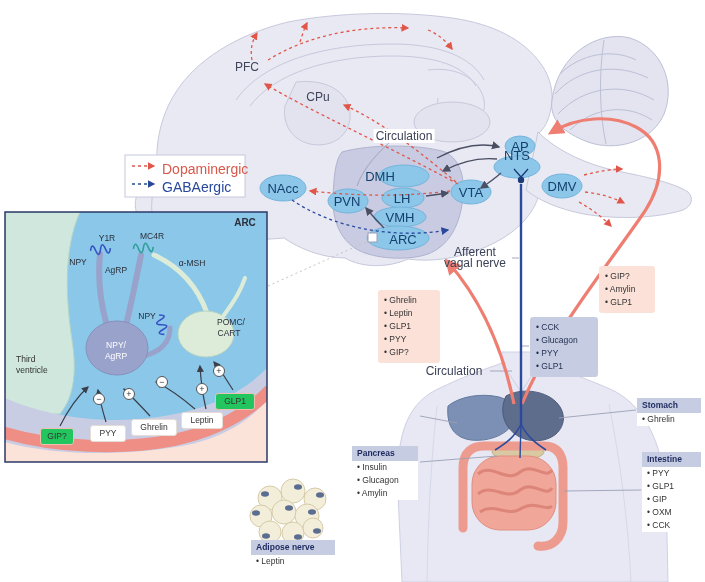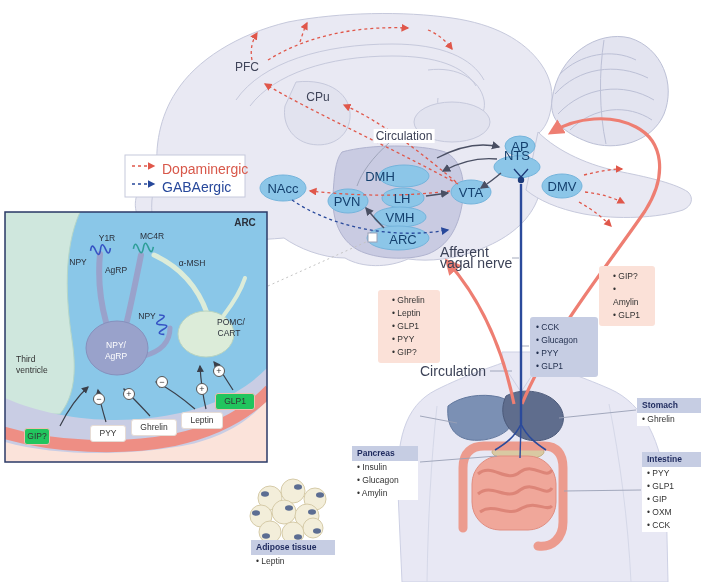--- a/index.html
+++ b/index.html
@@ -7,25 +7,25 @@
 .canvas{position:relative;width:705px;height:582px;background:#fff;overflow:hidden}
 svg.art{position:absolute;left:0;top:0}
 .c{position:absolute;transform:translate(-50%,-50%);white-space:nowrap;font-size:9px;color:#3c4257}
 .plain{font-size:12px;color:#3f4459}
 .nuc{color:#14406e;font-size:13px}
 .white{color:#fff}
 .dk{color:#2a2f3a}
 .sm{font-size:8.5px}
 .bold{font-weight:bold}
 .tl{position:absolute;white-space:nowrap;font-size:8.5px;color:#333}
-.tr{position:absolute;text-align:left;font-size:14px;color:#3c4257;line-height:11px;white-space:nowrap}
+.tr{position:absolute;text-align:center;font-size:12px;color:#3c4257;line-height:11px;white-space:nowrap}
 .box{position:absolute;font-size:8.5px;line-height:13px;color:#333;background:#fff}
 .box .hd{background:#c6cde3;color:#1e2a5e;font-weight:bold;padding:1px 5px}
 .box .it{padding:0 5px}
-.pinkbox{position:absolute;background:#fbe1d8;border-radius:3px;padding:4px 14px;font-size:8.5px;line-height:13px;color:#333}
+.pinkbox{position:absolute;background:#fbe1d8;border-radius:3px;padding:4px 6px;font-size:8.5px;line-height:13px;color:#333}
 .bluebox{position:absolute;background:#c6cde3;border-radius:3px;padding:4px 6px;font-size:8.5px;line-height:13px;color:#23304f}
 .chip{position:absolute;border-radius:3px;text-align:center;font-size:8.5px;color:#333;background:#fff;border:1px solid #e6dcd6;line-height:15px}
 .chip.pink{background:#22c55e;border-color:#efbfb1}
 .sign{position:absolute;width:12px;height:12px;border-radius:50%;background:#fff;border:1px solid #555;color:#333;font-size:9px;line-height:10px;text-align:center;transform:translate(-50%,-50%)}
 .leg{position:absolute;font-size:14px;white-space:nowrap}
 .red{color:#d8584a}
 .navy{color:#27489b}
 </style>
 </head>
 <body>
@@ -238,21 +238,21 @@
 <span class="c sm dk" style="left:229px;top:333px">CART</span>
 <span class="tl" style="left:16px;top:354px">Third</span>
 <span class="tl" style="left:16px;top:365px">ventricle</span>
 
 <div class="sign" style="left:99px;top:399px">−</div>
 <div class="sign" style="left:129px;top:394px">+</div>
 <div class="sign" style="left:162px;top:382px">−</div>
 <div class="sign" style="left:202px;top:389px">+</div>
 <div class="sign" style="left:219px;top:371px">+</div>
 
-<div class="chip pink" style="left:24px;top:428px;width:26px">GIP?</div>
+<div class="chip pink" style="left:40px;top:428px;width:34px">GIP?</div>
 <div class="chip" style="left:90px;top:425px;width:36px">PYY</div>
 <div class="chip" style="left:131px;top:419px;width:46px">Ghrelin</div>
 <div class="chip" style="left:181px;top:412px;width:42px">Leptin</div>
 <div class="chip pink" style="left:215px;top:393px;width:40px">GLP1</div>
 
 <div class="tr" style="left:440px;top:247px;width:70px">
   <div>Afferent</div>
   <div>vagal nerve</div>
 </div>
 <div class="tr" style="left:420px;top:366px;width:68px">Circulation</div>
@@ -288,17 +288,17 @@
 </div>
 <div class="box" style="left:642px;top:452px;width:59px">
   <div class="hd">Intestine</div>
   <div class="it">• PYY</div>
   <div class="it">• GLP1</div>
   <div class="it">• GIP</div>
   <div class="it">• OXM</div>
   <div class="it">• CCK</div>
 </div>
 <div class="box" style="left:251px;top:540px;width:84px">
-  <div class="hd">Adipose tissue</div>
+  <div class="hd">Adipose nerve</div>
   <div class="it">• Leptin</div>
 </div>
 
 </div>
 
 </body></html>

